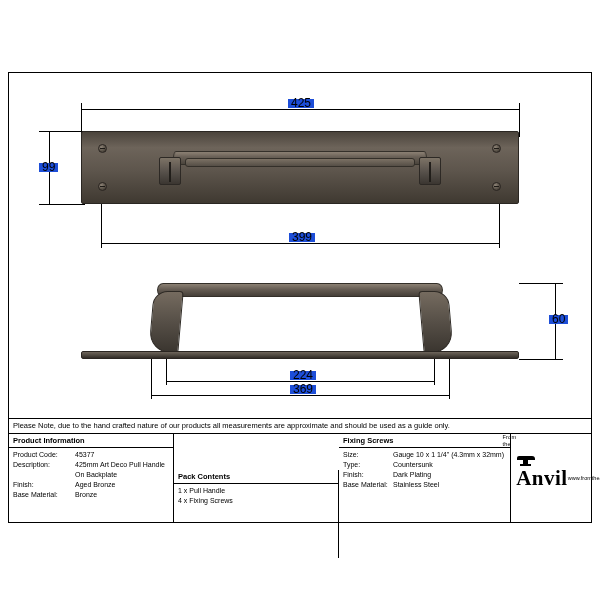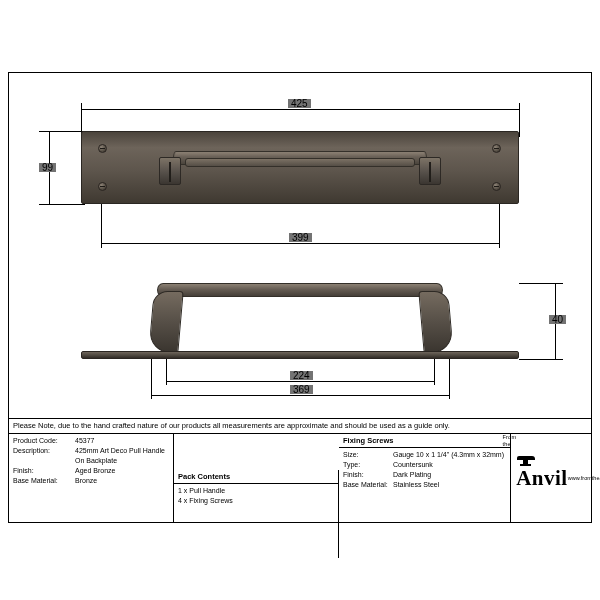--- a/index.html
+++ b/index.html
@@ -52,24 +52,24 @@
     width: 0;
     border-left: 1px solid #000;
   }
   .ext-h {
     position: absolute;
     height: 0;
     border-top: 1px solid #000;
   }
   .dimtext {
     position: absolute;
-    font-size: 10px;
+    font-size: 12px;
     font-family: "Liberation Sans", sans-serif;
     color: #000;
-    background: #737373;
+    background: #1d4ed8;
     padding: 0 3px;
     line-height: 9px;
     white-space: nowrap;
   }
   .tick {
     position: absolute;
     width: 0;
     height: 7px;
     border-left: 1px solid #000;
   }
@@ -381,21 +381,21 @@
         <div class="leg left"></div>
         <div class="leg right"></div>
         <div class="backplate-side"></div>
       </div>
 
       <div class="ext-h" style="left:510px; top:210px; width:44px;"></div>
       <div class="ext-h" style="left:510px; top:286px; width:44px;"></div>
       <div class="dimline-v" style="left:546px; top:210px; height:76px;"></div>
       <div class="tick-h" style="left:543px; top:210px;"></div>
       <div class="tick-h" style="left:543px; top:286px;"></div>
-      <div class="dimtext" style="left:540px; top:242px;">40</div>
+      <div class="dimtext" style="left:540px; top:242px;">60</div>
 
       <div class="ext-v" style="left:157px; top:286px; height:26px;"></div>
       <div class="ext-v" style="left:425px; top:286px; height:26px;"></div>
       <div class="dimline-h" style="left:157px; top:308px; width:268px;"></div>
       <div class="tick" style="left:157px; top:305px;"></div>
       <div class="tick" style="left:425px; top:305px;"></div>
       <div class="dimtext" style="left:281px; top:298px;">224</div>
 
       <div class="ext-v" style="left:142px; top:286px; height:40px;"></div>
       <div class="ext-v" style="left:440px; top:286px; height:40px;"></div>
@@ -404,20 +404,21 @@
       <div class="tick" style="left:440px; top:319px;"></div>
       <div class="dimtext" style="left:281px; top:312px;">369</div>
 
     </div>
 
     <div class="note-row">Please Note, due to the hand crafted nature of our products all measurements are approximate and should be used as a guide only.</div>
 
     <div class="tables">
 
       <div class="tcol tcol-a">
+        <div class="thead">Product Information</div>
         <div class="tbody">
           <div class="trow">
             <span class="tlabel">Product Code:</span>
             <span class="tval">45377</span>
           </div>
           <div class="trow">
             <span class="tlabel">Description:</span>
             <span class="tval">425mm Art Deco Pull Handle</span>
           </div>
           <div class="trow">

